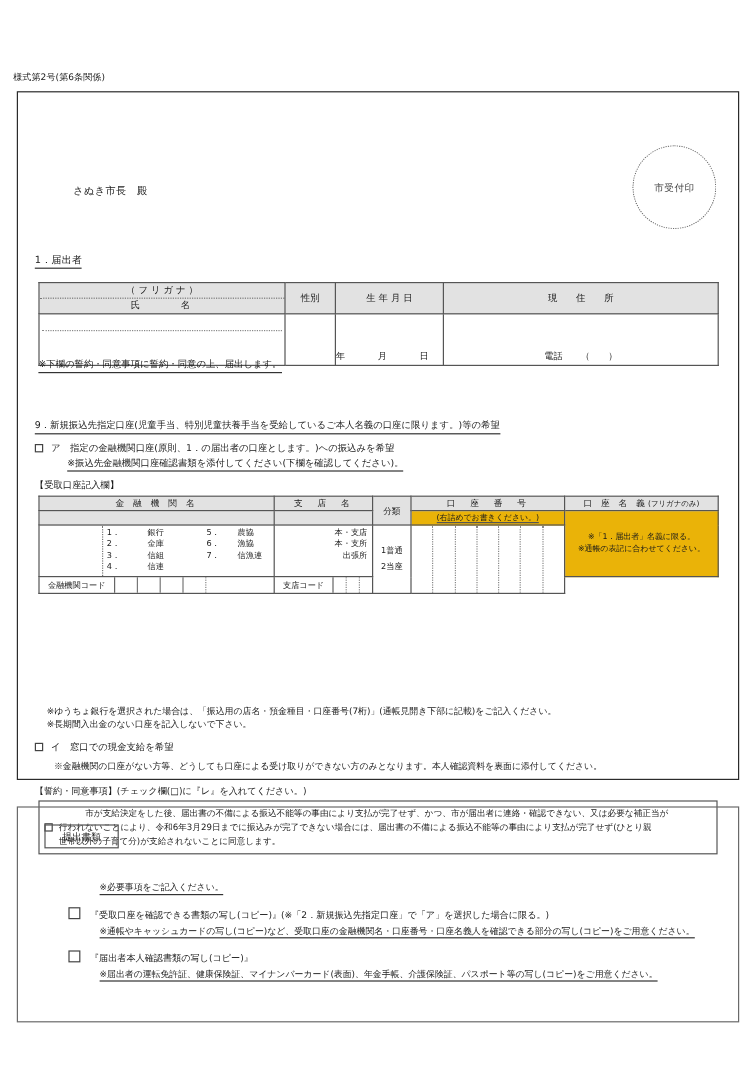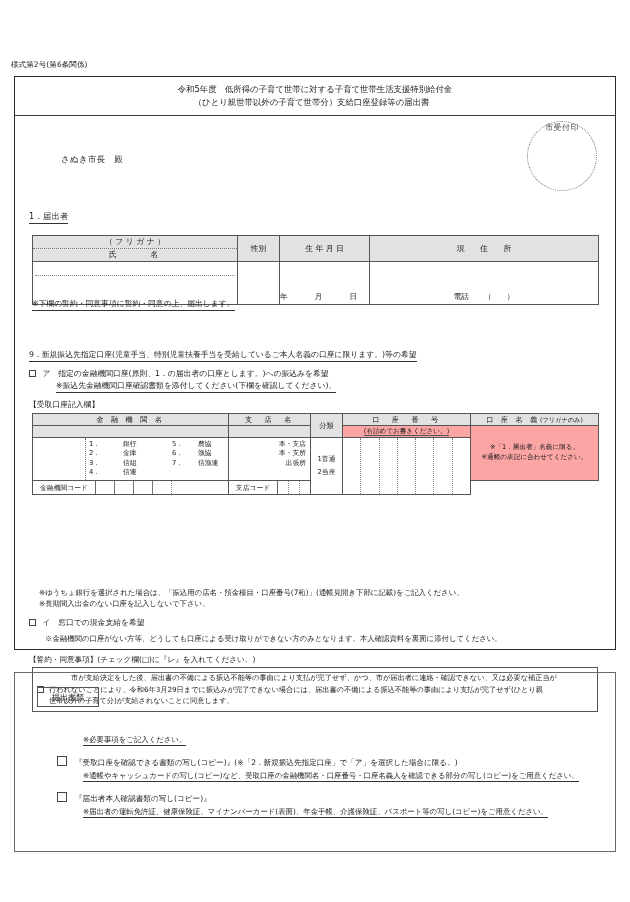--- a/index.html
+++ b/index.html
@@ -67,21 +67,21 @@
   
   .stamp {
     position: absolute;
     right: 18px;
     top: 44px;
     width: 70px;
     height: 70px;
     border: 1px dotted #6f6f6f;
     border-radius: 50%;
     display: flex;
-    align-items: flex-start;
+    align-items: center;
     justify-content: center;
     font-size: 8px;
     color: #444;
     letter-spacing: 0.4px;
     box-sizing: border-box;
   }
 
   .addressee {
     position: absolute;
     left: 18px;
@@ -212,21 +212,21 @@
     font-size: 7.2px;
   }
   table.bank td {
     border: 0.8px solid #555;
     padding: 0;
     text-align: center;
     vertical-align: middle;
     font-weight: normal;
   }
   table.bank .hd { background: #e2e2e2; height: 11px; }
-  table.bank .hd2 { background: #fca5a5; height: 11px; font-size: 6.6px; }
+  table.bank .hd2 { background: #eab308; height: 11px; font-size: 6.6px; }
   .underline-in { border-bottom: 0.7px solid #444; }
 
   .bank-main { height: 42px; position: relative; }
   .bank-name-inner {
     position: absolute;
     inset: 0;
     display: flex;
   }
   .bank-blank { flex: 1; border-right: 0.8px dotted #777; }
   .bank-types {
@@ -387,26 +387,20 @@
 </style>
 </head>
 <body>
 
 <div class="page">
 
   <div class="form-no">様式第2号(第6条関係)</div>
 
   <div class="outer-box">
 
-    <div class="title-band">
-      <div class="title-lines">
-        <div>令和5年度　低所得の子育て世帯に対する子育て世帯生活支援特別給付金</div>
-        <div class="title-line2">（ひとり親世帯以外の子育て世帯分）支給口座登録等の届出書</div>
-      </div>
-    </div>
 
     <div class="stamp">
       <span>市受付印</span>
     </div>
 
     <div class="addressee">さぬき市長　殿</div>
 
     <div class="sec1-title">1．届出者</div>
 
     <table class="applicant">

